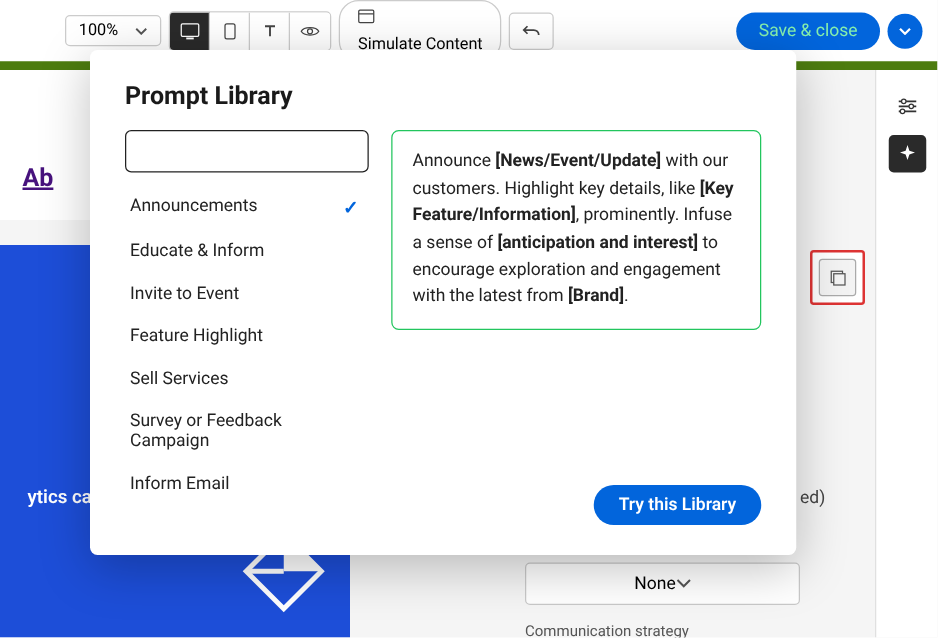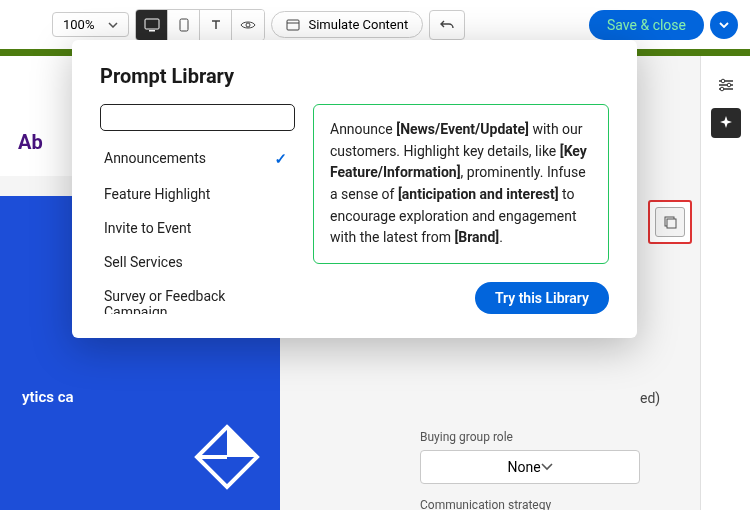--- a/index.html
+++ b/index.html
@@ -5,46 +5,46 @@
   * { box-sizing: border-box; margin: 0; padding: 0; font-family: -apple-system, BlinkMacSystemFont, "Segoe UI", Roboto, sans-serif; }
   body { width: 750px; height: 510px; background: #f5f5f5; position: relative; overflow: hidden; }
 
   .top-toolbar { height: 56px; background: #fff; border-bottom: 7px solid #4d7c0f; display: flex; align-items: center; padding: 0 12px; gap: 0; }
   .tb-left { display: flex; align-items: center; gap: 6px; margin-left: 40px; }
   .zoom-box { border: 1px solid #ccc; border-radius: 4px; padding: 4px 10px; font-size: 13px; display: flex; align-items: center; gap: 14px; }
   .icon-group { display: flex; border: 1px solid #ccc; border-radius: 4px; overflow: hidden; }
   .icon-btn { width: 32px; height: 30px; display: flex; align-items: center; justify-content: center; background: #fff; border-right: 1px solid #ccc; }
   .icon-btn:last-child { border-right: none; }
   .icon-btn.dark { background: #2a2a2a; color: #fff; }
-  .pill-btn { border: 1px solid #ccc; border-radius: 16px; padding: 5px 14px; font-size: 13px; background: #fff; display: flex; align-items: center; gap: 8px; }
+  .pill-btn { border: 1px solid #ccc; border-radius: 16px; padding: 5px 14px; font-size: 13px; background: #fff; display: flex; gap: 8px; flex-direction: column; }
   .undo-box { width: 36px; height: 30px; border: 1px solid #ccc; border-radius: 4px; display: flex; align-items: center; justify-content: center; background:#fff; }
   .tb-right { margin-left: auto; display: flex; align-items: center; gap: 6px; }
   .save-close { background: #0265DC; color: #86efac; border-radius: 18px; padding: 7px 18px; font-size: 14px; font-weight: 400; }
   .caret-btn { background: #0265DC; color: #fff; border-radius: 50%; width: 28px; height: 28px; display: flex; align-items: center; justify-content: center; }
 
   .main-area { position: absolute; top: 56px; left: 0; right: 50px; bottom: 0; }
   .canvas-left { position: absolute; top: 0; left: 0; width: 360px; bottom: 0; }
   .whitebar { height: 120px; background: #fff; display: flex; align-items: flex-end; padding: 0 0 22px 18px; }
-  .whitebar-text { color: #47127d; font-size: 20px; font-weight: 700; }
+  .whitebar-text { color: #47127d; font-size: 20px; font-weight: 700; text-decoration: underline; }
   .redblock { position: absolute; top: 140px; left: 0; width: 280px; bottom: 0; background: #1d4ed8; color: #fff; padding: 22px; font-size: 15px; font-weight: 600; }
   .geo { position: absolute; right: 18px; bottom: 18px; width: 70px; height: 70px; }
 
   .right-fields { position: absolute; top: 360px; left: 420px; right: 60px; }
   .field-label { font-size: 12px; color: #555; margin-top: 14px; margin-bottom: 6px; }
   .select { border: 1px solid #c9c9c9; border-radius: 4px; padding: 8px 12px; font-size: 14px; display: flex; justify-content: center; align-items: center; background: #fff; }
   .truncated-right { position: absolute; top: 334px; left: 640px; color: #444; font-size: 14px; }
 
   .rail { position: absolute; top: 56px; right: 0; width: 50px; bottom: 0; background: #fff; border-left: 1px solid #e0e0e0; display: flex; flex-direction: column; align-items: center; padding-top: 14px; gap: 8px; }
   .rail-btn { width: 30px; height: 30px; border-radius: 4px; display: flex; align-items: center; justify-content: center; }
   .rail-btn.dark { background: #2a2a2a; color: #fff; }
 
   .float-copy { position: absolute; top: 200px; right: 58px; width: 44px; height: 44px; border: 2px solid #d33; background: #fff; border-radius: 3px; display: flex; align-items: center; justify-content: center; }
   .float-inner { width: 30px; height: 30px; border: 1px solid #aaa; border-radius: 3px; display: flex; align-items: center; justify-content: center; background:#f3f3f3; }
 
-  .modal { position: absolute; top: 40px; left: 72px; width: 565px; height: 298px; background: #fff; border-radius: 6px; box-shadow: 0 10px 40px rgba(0,0,0,0.25); padding: 24px 28px; display: flex; flex-direction: column; }
+  .modal { position: absolute; top: 40px; left: 72px; width: 565px; height: 404px; background: #fff; border-radius: 6px; box-shadow: 0 10px 40px rgba(0,0,0,0.25); padding: 24px 28px; display: flex; flex-direction: column; }
   .modal-title { font-size: 20px; font-weight: 700; color: #1a1a1a; margin-bottom: 16px; }
   .modal-body { display: flex; gap: 18px; flex: 1; min-height: 0; }
   .left-col { width: 195px; display: flex; flex-direction: column; }
   .search-box { border: 1.5px solid #222; border-radius: 5px; height: 34px; display: flex; align-items: center; padding: 0 8px; margin-bottom: 10px; }
   .list { overflow: hidden; }
   .list-item { display: flex; align-items: flex-start; justify-content: space-between; padding: 9px 8px 9px 4px; font-size: 14px; color: #222; cursor: pointer; }
   .check { color: #0265DC; font-weight: 700; font-size: 15px; }
   .right-col { flex: 1; display: flex; flex-direction: column; }
   .prompt-box { border: 1px solid #22c55e; border-radius: 6px; padding: 14px 16px; font-size: 14px; line-height: 1.55; color: #222; }
   .prompt-box b { font-weight: 700; }
@@ -176,24 +176,27 @@
             <path d="M11 11l4 4" stroke="#333" stroke-width="1.5"></path>
           </svg>
         <input type="text" style="border: none; outline: none; flex: 1 1 0%; margin-left: 6px; font-size: 14px;" placeholder="">
       </div>
       <div class="list">
         <div class="list-item">
           <span>Announcements</span>
           <span class="check">✓</span>
         </div>
         <div class="list-item">
+          <span>Educate &amp; Inform</span>
+        </div>
+        <div class="list-item">
+          <span>Invite to Event</span>
+        </div>
+        <div class="list-item">
           <span>Feature Highlight</span>
-        </div>
-        <div class="list-item">
-          <span>Invite to Event</span>
         </div>
         <div class="list-item">
           <span>Sell Services</span>
         </div>
         <div class="list-item">
           <span>Survey or Feedback Campaign</span>
         </div>
         <div class="list-item">
           <span>Inform Email</span>
         </div>

